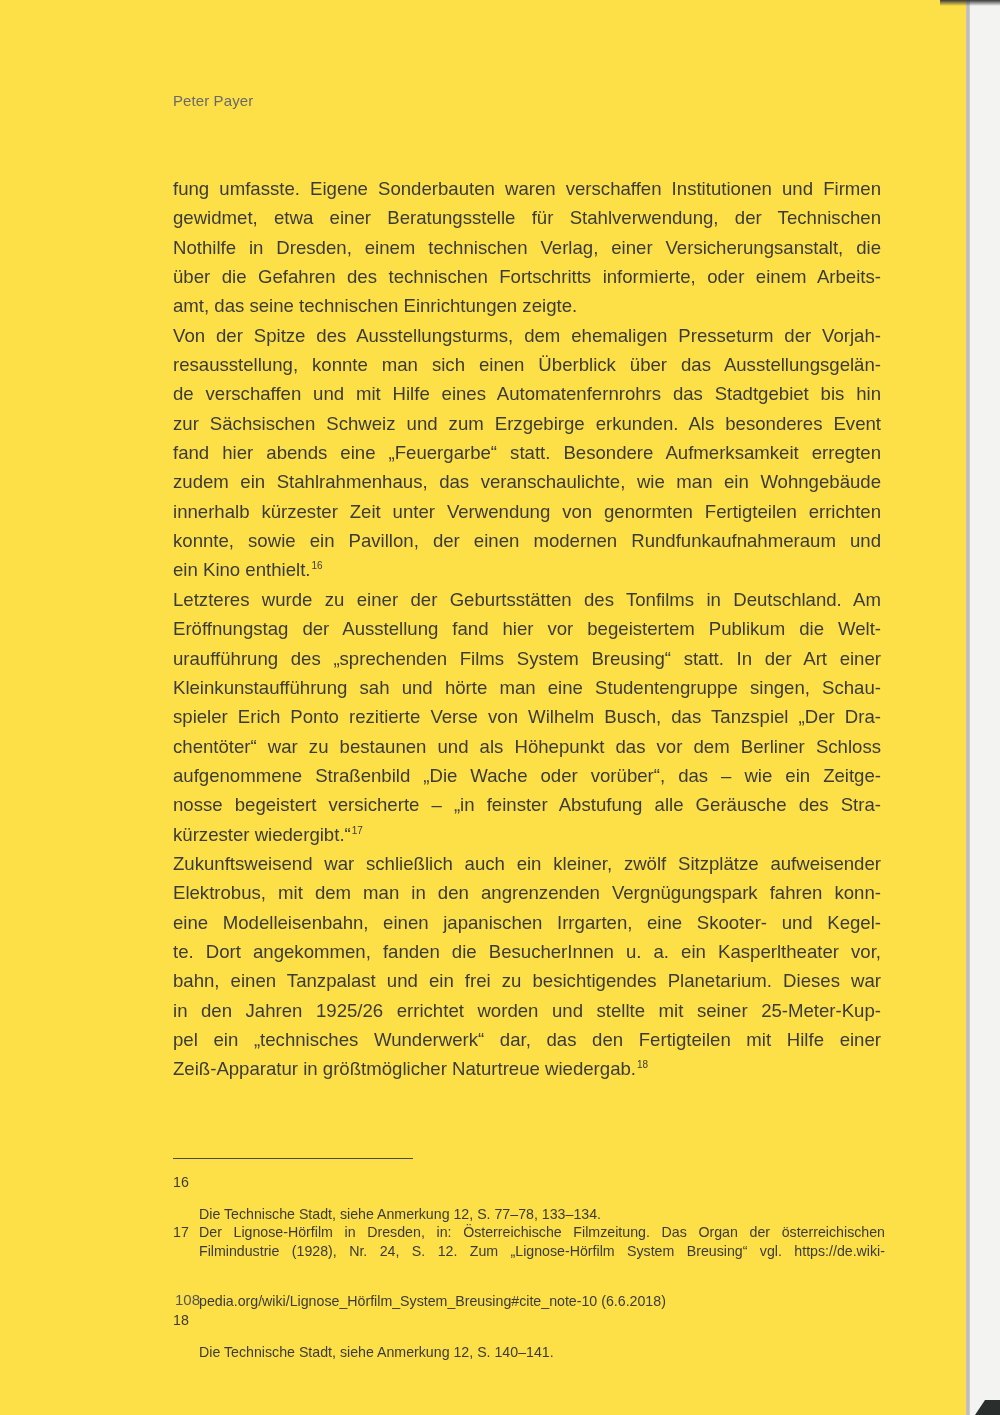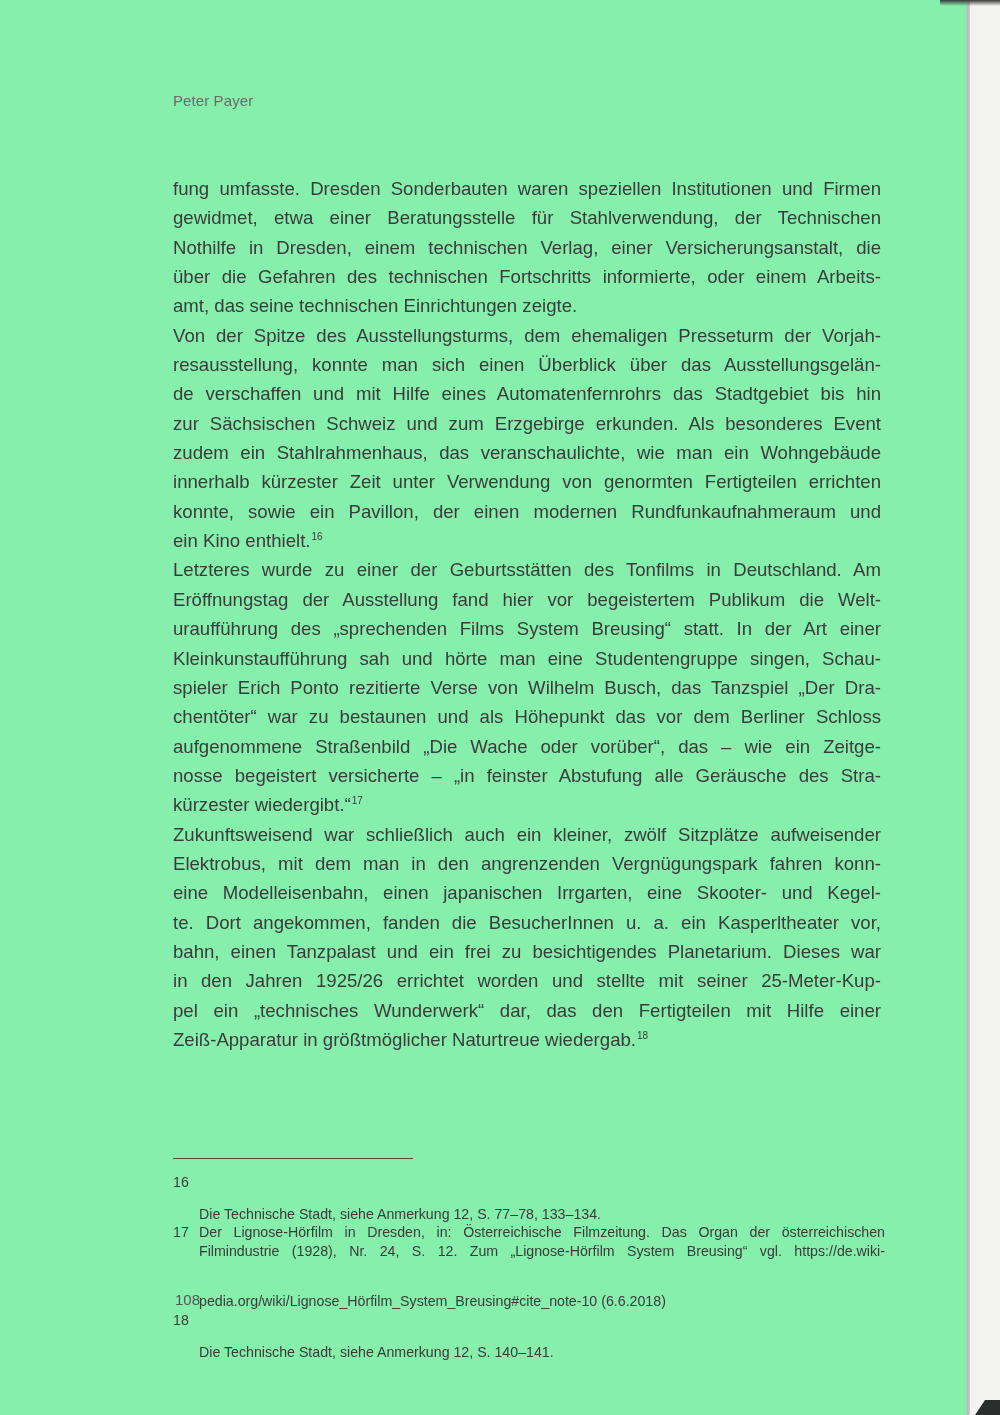--- a/index.html
+++ b/index.html
@@ -5,21 +5,21 @@
   html, body { margin: 0; padding: 0; }
   body {
     width: 1000px; height: 1415px; overflow: hidden;
     background: #eeeeec;
     position: relative;
     font-family: "Liberation Sans", sans-serif;
     color: #3a3a3a;
   }
   .page {
     position: absolute; left: 0; top: 0; width: 966px; height: 1415px;
-    background: #86efac;
+    background: #fde047;
   }
   .gutter-line {
     position: absolute; left: 966px; top: 0; width: 4px; height: 1415px;
     background: linear-gradient(to right, #c9c7c6, #b9b7b7, #d2d0cf);
   }
   .next-page {
     position: absolute; left: 970px; top: 0; width: 30px; height: 1415px;
     background: #f3f3f1;
   }
   .top-shadow {
@@ -65,32 +65,33 @@
 </style>
 </head>
 <body>
 
 <div class="page">
   <div class="running-head">Peter Payer</div>
 
   <div class="body-text">
 
     <div>
-      <span class="line">fung umfasste. Dresden Sonderbauten waren speziellen Institutionen und Firmen</span>
+      <span class="line">fung umfasste. Eigene Sonderbauten waren verschaffen Institutionen und Firmen</span>
       <span class="line">gewidmet, etwa einer Beratungsstelle für Stahlverwendung, der Technischen</span>
       <span class="line">Nothilfe in Dresden, einem technischen Verlag, einer Versicherungsanstalt, die</span>
       <span class="line">über die Gefahren des technischen Fortschritts informierte, oder einem Arbeits-</span>
       <span class="line last">amt, das seine technischen Einrichtungen zeigte.</span>
     </div>
 
     <div>
       <span class="line">Von der Spitze des Ausstellungsturms, dem ehemaligen Presseturm der Vorjah-</span>
       <span class="line">resausstellung, konnte man sich einen Überblick über das Ausstellungsgelän-</span>
       <span class="line">de verschaffen und mit Hilfe eines Automatenfernrohrs das Stadtgebiet bis hin</span>
       <span class="line">zur Sächsischen Schweiz und zum Erzgebirge erkunden. Als besonderes Event</span>
+      <span class="line">fand hier abends eine „Feuergarbe“ statt. Besondere Aufmerksamkeit erregten</span>
       <span class="line">zudem ein Stahlrahmenhaus, das veranschaulichte, wie man ein Wohngebäude</span>
       <span class="line">innerhalb kürzester Zeit unter Verwendung von genormten Fertigteilen errichten</span>
       <span class="line">konnte, sowie ein Pavillon, der einen modernen Rundfunkaufnahmeraum und</span>
       <span class="line last"><span>ein Kino enthielt.</span><sup>16</sup></span>
     </div>
 
     <div>
       <span class="line">Letzteres wurde zu einer der Geburtsstätten des Tonfilms in Deutschland. Am</span>
       <span class="line">Eröffnungstag der Ausstellung fand hier vor begeistertem Publikum die Welt-</span>
       <span class="line">uraufführung des „sprechenden Films System Breusing“ statt. In der Art einer</span>

